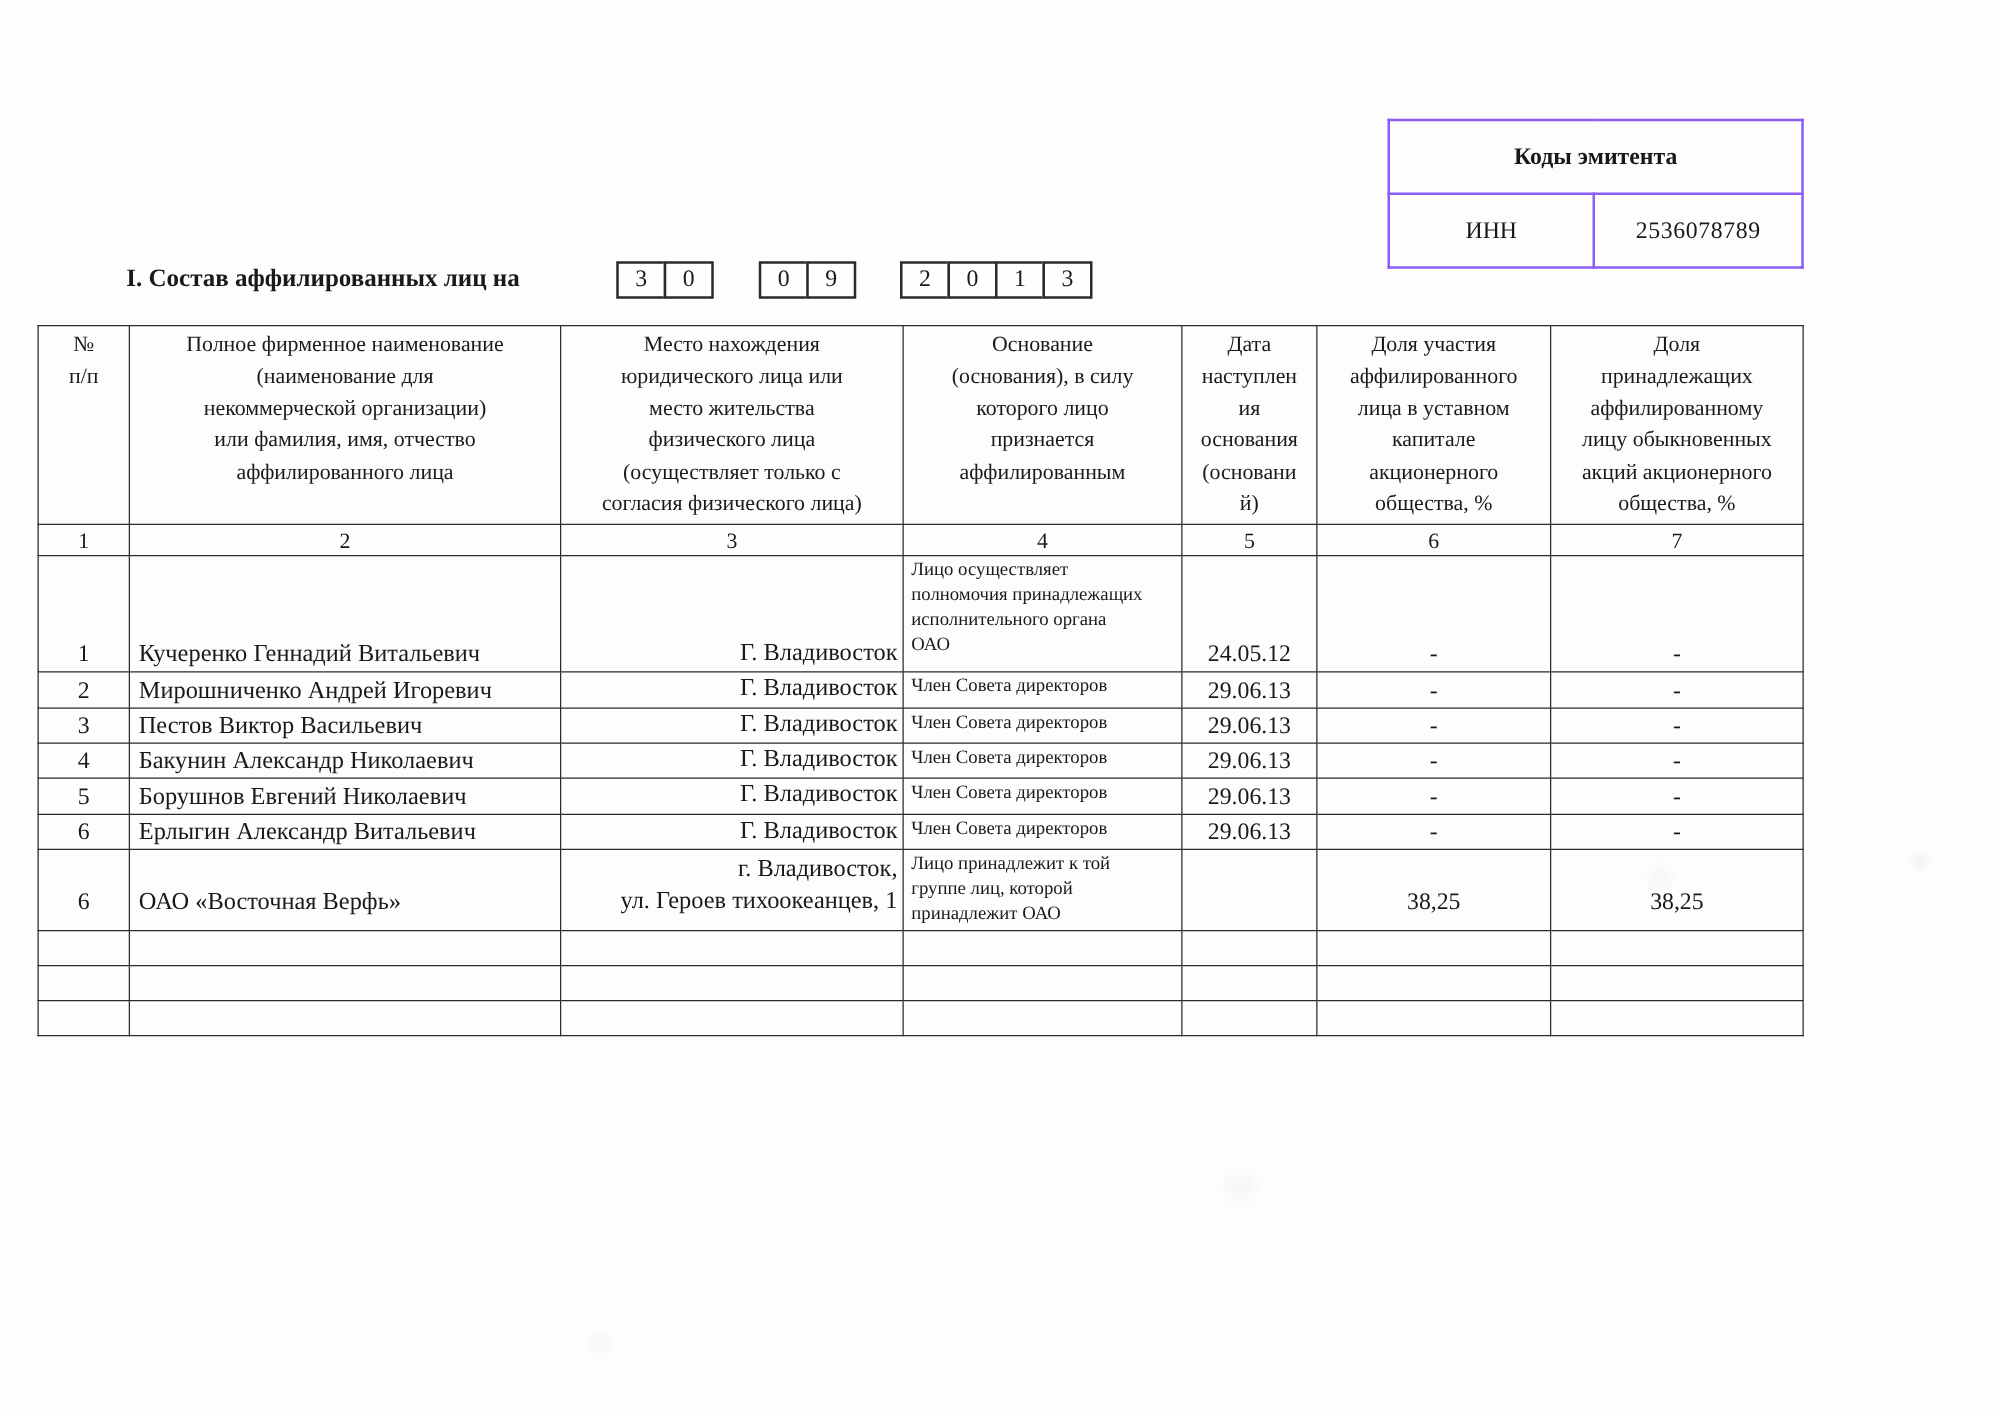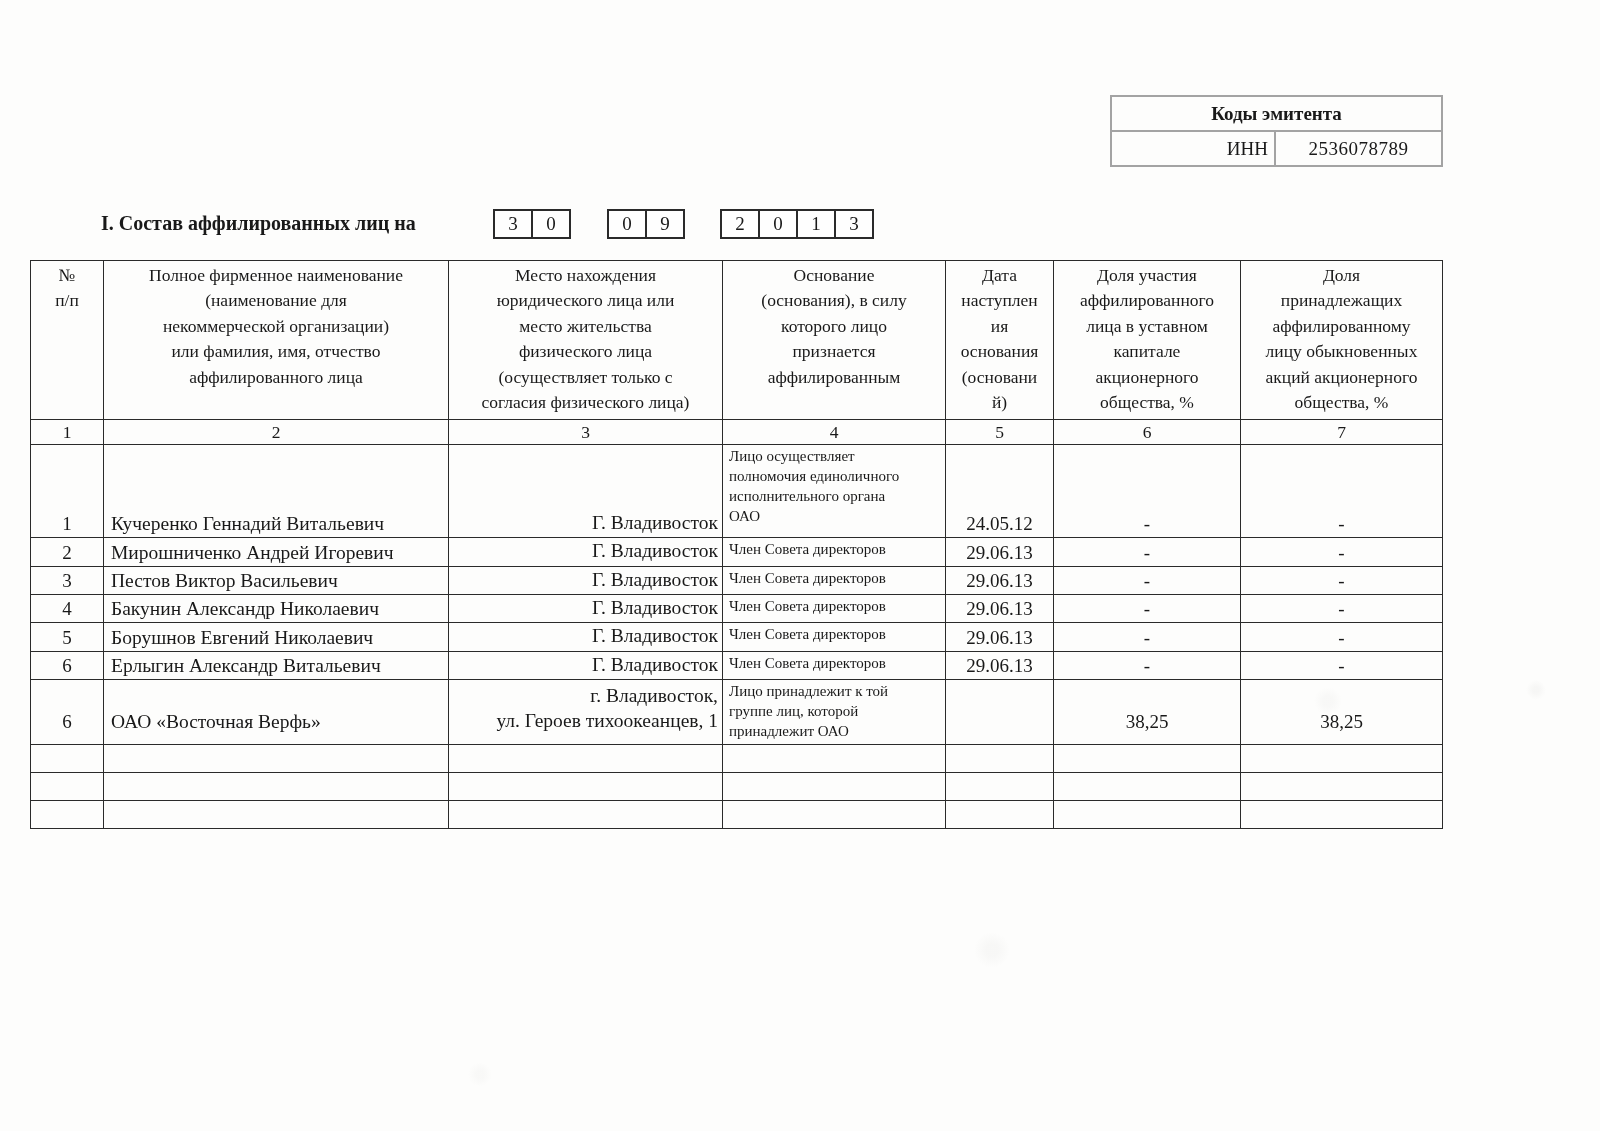--- a/index.html
+++ b/index.html
@@ -13,24 +13,24 @@
       radial-gradient(circle at 30% 95%, rgba(120,120,115,0.035) 0 4px, transparent 12px),
       radial-gradient(circle at 96% 61%, rgba(120,120,115,0.05) 0 3px, transparent 10px);
     font-family: "Liberation Serif", "DejaVu Serif", serif;
     color: #191919;
     overflow: hidden;
   }
 
   
   .codes { position: absolute; left: 1110px; top: 95px; width: 333px;
            border-collapse: collapse; }
-  .codes th, .codes td { border: 2px solid #a3a3a3; height: 25px;
-           font-size: 19px; padding: 4px 6px; }
+  .codes th, .codes td { border: 2px solid #8b5cf6; height: 25px;
+           font-size: 19px; padding: 16px 6px; }
   .codes th { font-weight: bold; text-align: center; }
-  .codes td.lbl { width: 150px; text-align: right; font-weight: normal; }
+  .codes td.lbl { width: 150px; text-align: center; font-weight: normal; }
   .codes td.val { text-align: center; font-weight: normal; letter-spacing: 0.5px; }
 
   
   .sect-title { position: absolute; left: 88px; top: 212px;
                 font-size: 20px; font-weight: bold; white-space: nowrap; margin-left: 13px; }
   .dgroup { position: absolute; top: 209px; display: flex; }
   .dgroup.g-day   { left: 493px; }
   .dgroup.g-month { left: 607px; }
   .dgroup.g-year  { left: 720px; }
   .dcell { width: 36px; height: 26px; border: 2px solid #2a2a2a;
@@ -157,21 +157,21 @@
         <td>6</td>
         <td>7</td>
       </tr>
     </thead>
   <tbody>
       <tr>
         <td class="c-num">1</td>
         <td class="c-name">Кучеренко Геннадий Витальевич</td>
         <td class="c-location">Г. Владивосток</td>
         <td class="c-basis">Лицо осуществляет
-полномочия единоличного
+полномочия принадлежащих
 исполнительного органа
 ОАО</td>
         <td class="c-date">24.05.12</td>
         <td class="c-share_capital">-</td>
         <td class="c-share_stock">-</td>
       </tr>
       <tr>
         <td class="c-num">2</td>
         <td class="c-name">Мирошниченко Андрей Игоревич</td>
         <td class="c-location">Г. Владивосток</td>

